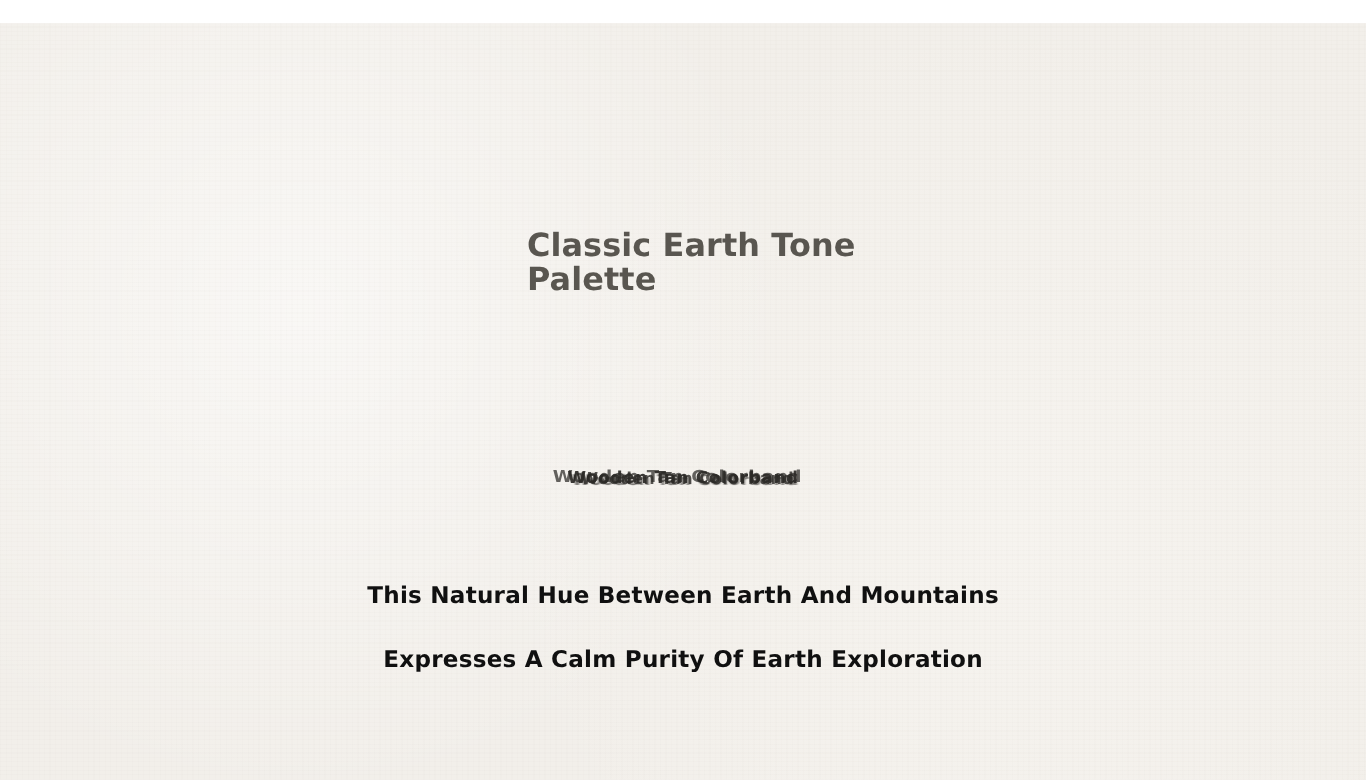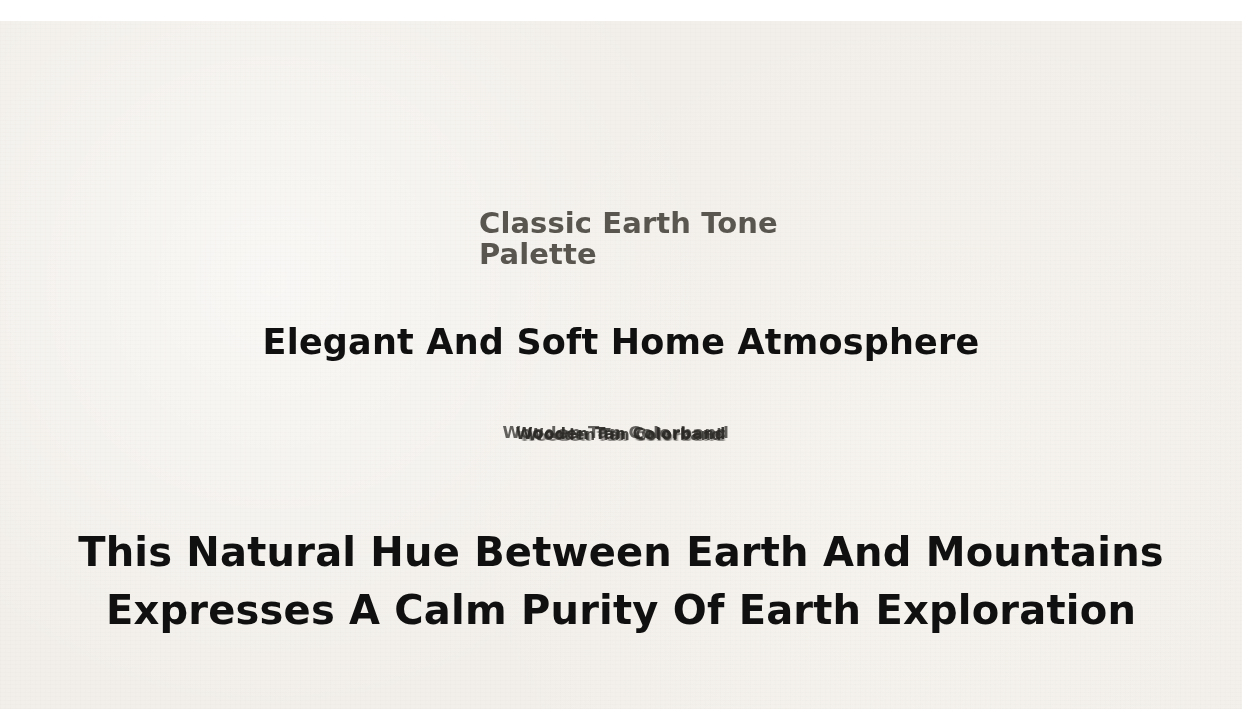--- a/index.html
+++ b/index.html
@@ -140,41 +140,40 @@
     transform: translate(2px, 2px) scaleY(0.9);
     opacity: 0.6;
     filter: blur(0.8px);
   }
 
   .body-line {
     position: absolute;
     left: 0;
     width: 1242px;
     text-align: center;
-    font-size: 40px;
+    font-size: 21px;
     font-weight: 700;
     letter-spacing: 0.2px;
     color: #101010;
   }
   .body-line-1 { top: 508px; }
   .body-line-2 { top: 566px; }
 </style>
 </head>
 <body>
 
 <div id="slide">
 
   <div class="top-strip"></div>
 
   <div class="canvas">
     <div class="content">
 
       <div class="kicker">Classic Earth Tone Palette</div>
 
-      <div class="headline">Elegant And Soft Home Atmosphere</div>
 
       <div class="garbled-line">
         <span class="garbled-stack">
           <span class="g1">Wooden Tan Colorband</span>
           <span class="g2">Wooden Tan Colorband</span>
           <span class="g3">Wooden Tan Colorband</span>
           <span class="g4">Wooden Tan Colorband</span>
         </span>
       </div>
 

